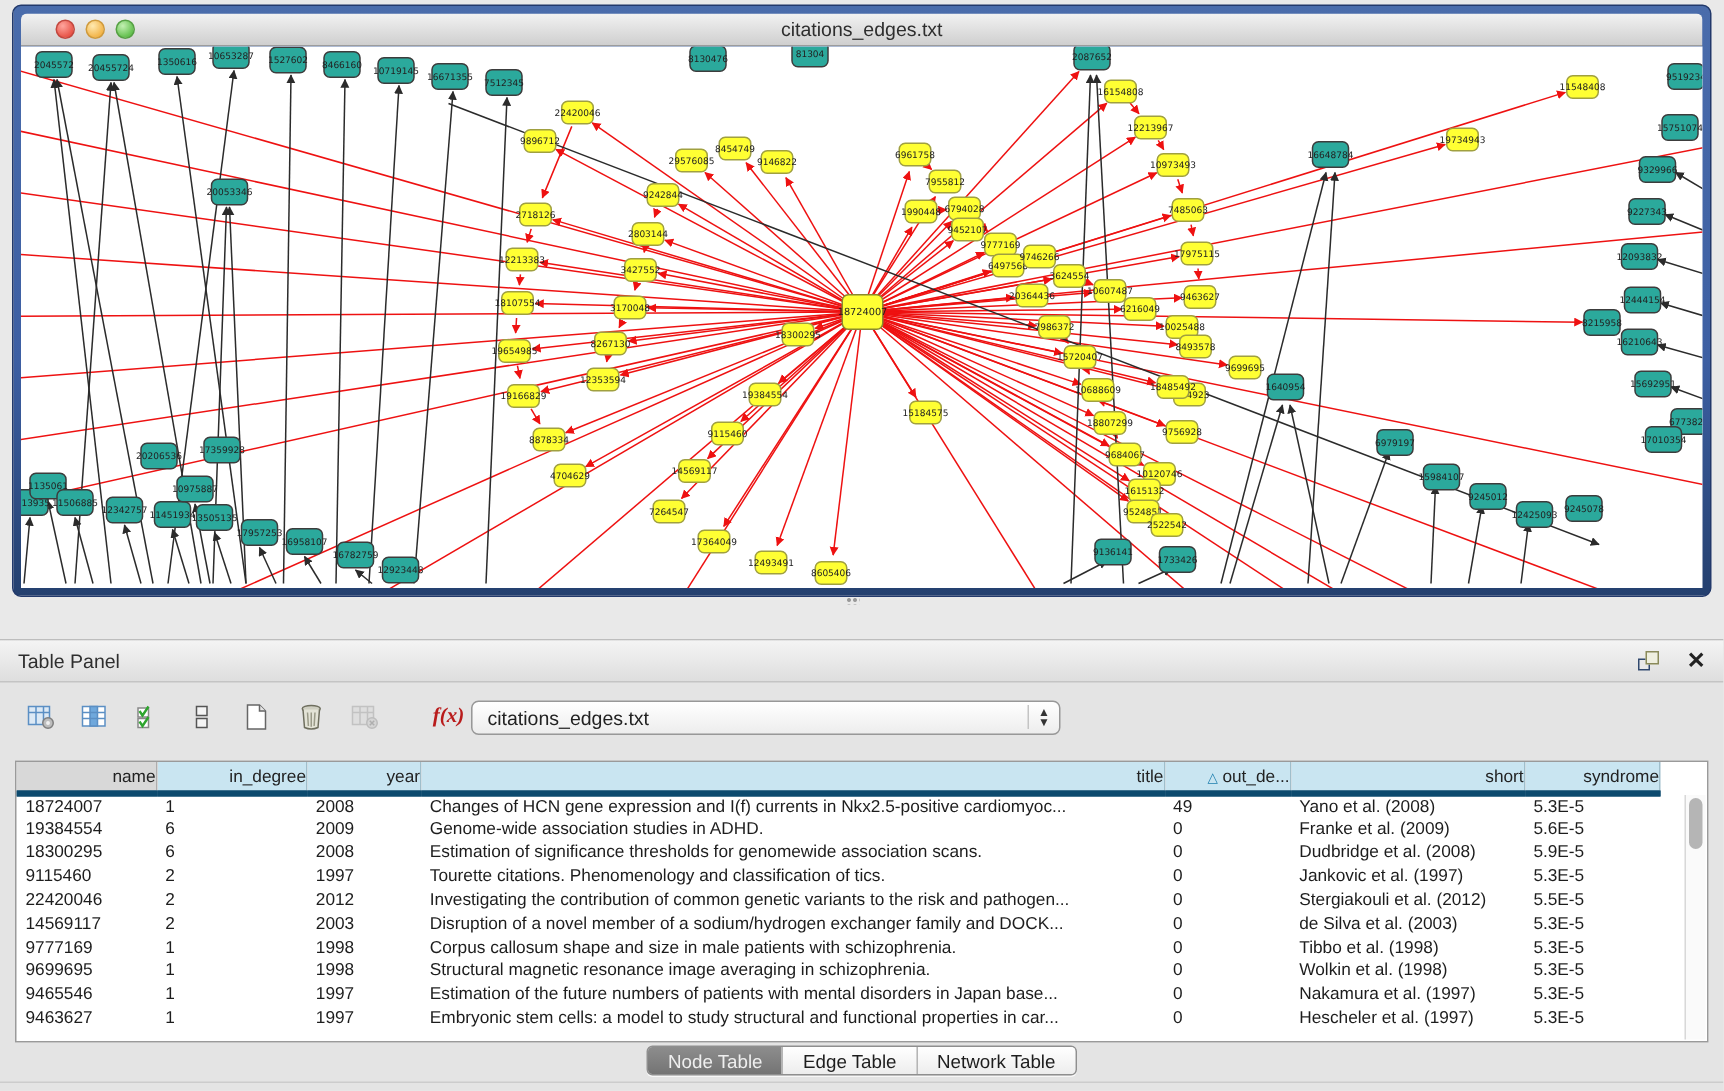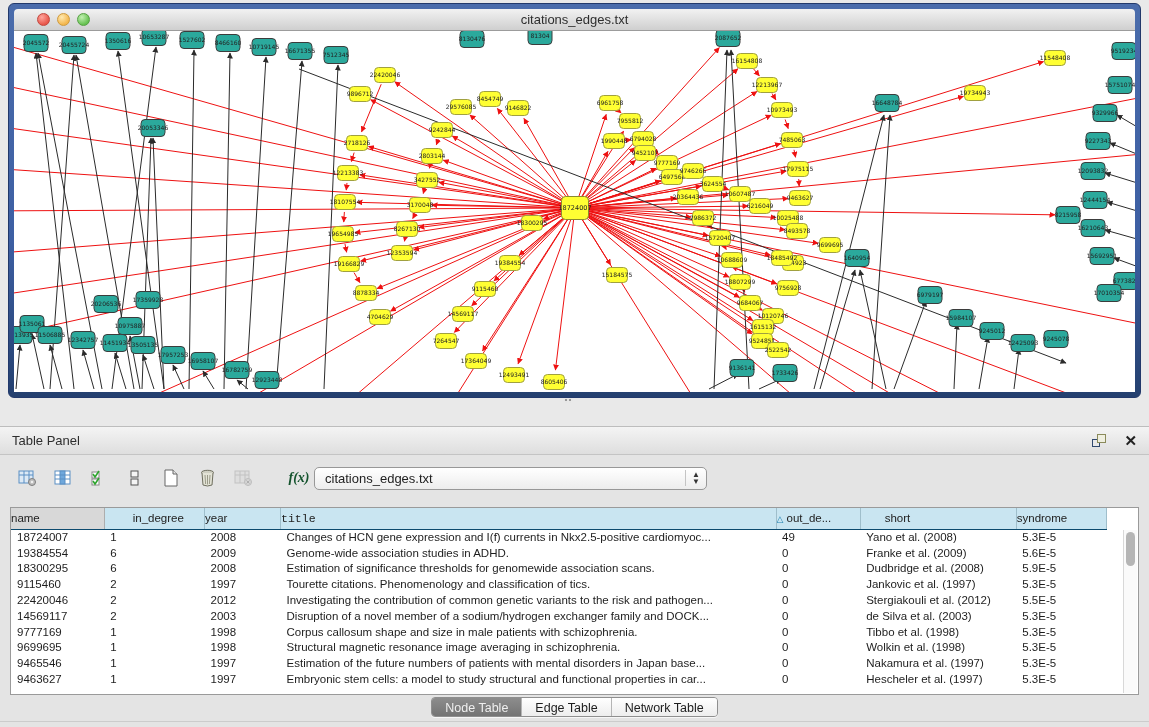--- a/index.html
+++ b/index.html
@@ -36,32 +36,32 @@
   .float-ic { width:14px; height:13px; position:relative; margin-right:18px; cursor:pointer; }
   .float-ic .sq1 { position:absolute; left:0; bottom:0; width:8px; height:8px; border:1px solid #31496e; background:#e9e9e9; }
   .float-ic .sq2 { position:absolute; right:0; top:0; width:9px; height:9px; border:1px solid #8a8a5a; background:#efefe0; }
   .close-ic { font-size:15px; font-weight:bold; color:#222; cursor:pointer; line-height:1; }
 
   .toolbar { display:flex; align-items:center; padding:10px 12px 6px 12px; gap:6px; }
   .tbtn { width:30px; height:26px; display:flex; align-items:center; justify-content:center;
     border-radius:4px; cursor:pointer; }
   .tbtn svg { display:block; }
   .tbtn.disabled { opacity:.45; }
-  .fx { font-size:14px; color:#14532d; font-style:italic; font-weight:bold; font-family:"Liberation Serif",serif;margin-left:40px; }
+  .fx { font-size:14px; color:#b91c1c; font-style:italic; font-weight:bold; font-family:"Liberation Serif",serif;margin-left:40px; }
   .dropdown { margin-left:14px; width:393px; height:23px; border:1px solid #989898; border-radius:5px;
     background:linear-gradient(180deg,#ffffff,#ededed); display:flex; align-items:center;
     padding:0 6px 0 10px; font-size:13px; color:#222; cursor:pointer; }
   .dropdown .dd-label { flex:1; }
   .dd-arrows { font-size:8px; line-height:7px; color:#333; text-align:center; border-left:1px solid #c4c4c4; padding-left:6px; height:16px; display:flex; flex-direction:column; justify-content:center; }
 
   .table-wrap { position:absolute; left:10px; top:80px; width:1129px; height:188px;
     background:#ffffff; border:1px solid #9a9a9a; overflow:hidden; }
   table.data { border-collapse:collapse; table-layout:fixed; width:1096px; font-size:11.5px; color:#1d1d1d; }
   table.data th { height:21px; font-weight:normal; font-size:11.5px; color:#222;
-    background:#c9e5f1; border-right:1px solid #9fbecb; border-bottom:1px solid #0c4a6e; text-align:left;
+    background:#c9e5f1; border-right:1px solid #9fbecb; border-bottom:4px solid #0c4a6e; text-align:right;
     overflow:hidden; white-space:nowrap; }
   table.data th.first { background:#d8d8d8; border-right:1px solid #adadad; }
   table.data td { height:15.8px; padding:0 4px 0 6px; white-space:nowrap; overflow:hidden; }
   .sort-tri { display:inline-block; color:#1e7fae; font-size:9px; margin-right:3px; }
   .t-scroll { position:absolute; right:1px; top:22px; width:14px; bottom:1px; background:#fafafa; border-left:1px solid #d8d8d8; }
   .t-thumb { position:absolute; left:2px; top:2px; width:9px; height:34px; border-radius:5px; background:#b5b5b5; }
 
   .tabs { position:absolute; left:0; right:0; top:270px; display:flex; justify-content:center; }
   .seg { display:flex; border:1px solid #8f8f8f; border-radius:4px; overflow:hidden; height:20px;
     box-shadow:0 1px 0 rgba(255,255,255,.7); }
@@ -779,21 +779,21 @@
     </div>
   </div>
 
   <div class="table-wrap">
     <table class="data">
       <thead>
           <tr id="thead-row">
             <th class="first" style="width: 92px;">name</th>
             <th style="width: 99px; padding-left: 28px;">in_degree</th>
             <th style="width: 75px;">year</th>
-            <th style="width: 489px; font-family: Liberation Mono, monospace;">title</th>
+            <th style="width: 489px;">title</th>
             <th style="width: 83px;"><span class="sort-tri">△</span>out_de...</th>
             <th style="width: 154px; padding-left: 24px;">short</th>
             <th style="width: 89px;">syndrome</th>
           </tr>
         </thead>
       <tbody id="tbody">
           <tr>
             <td>18724007</td>
             <td>1</td>
             <td>2008</td>

